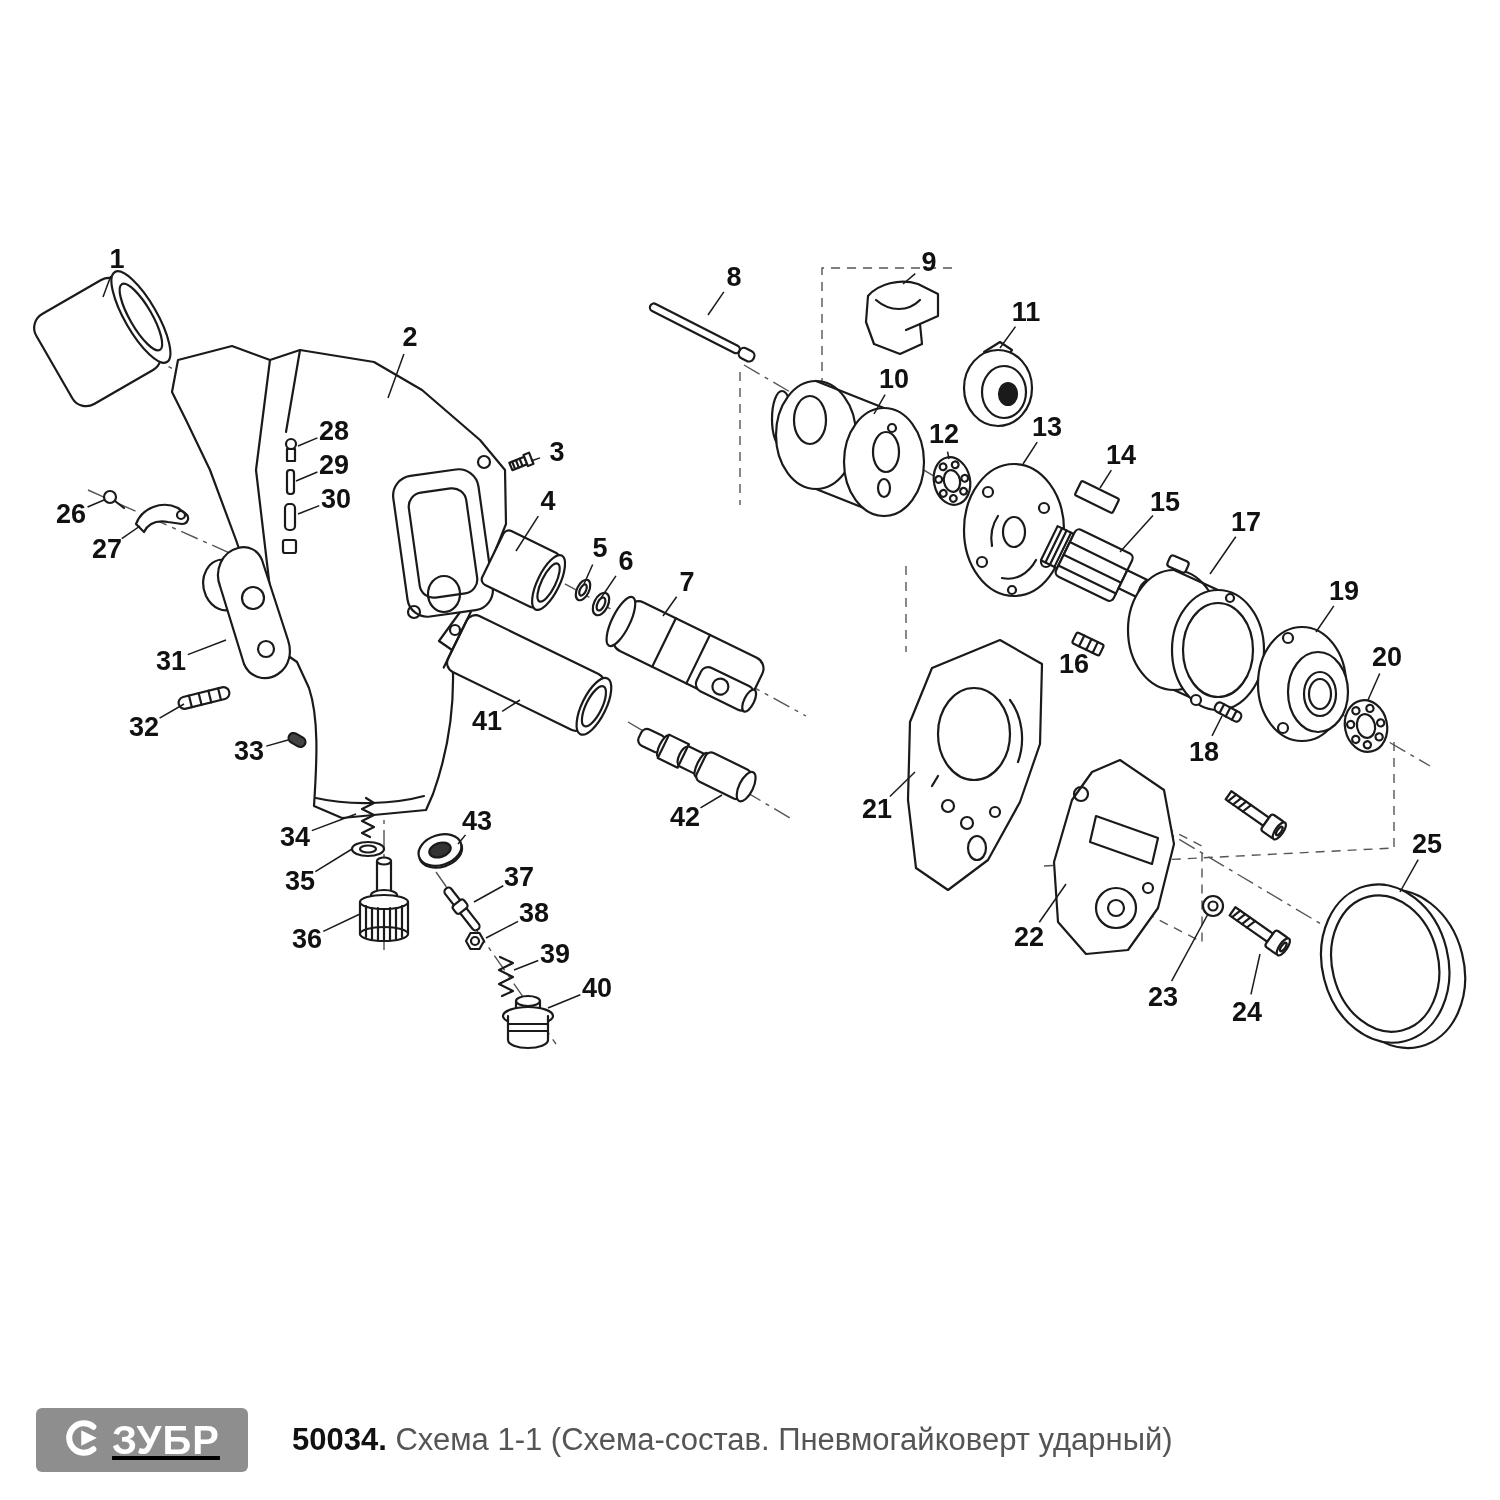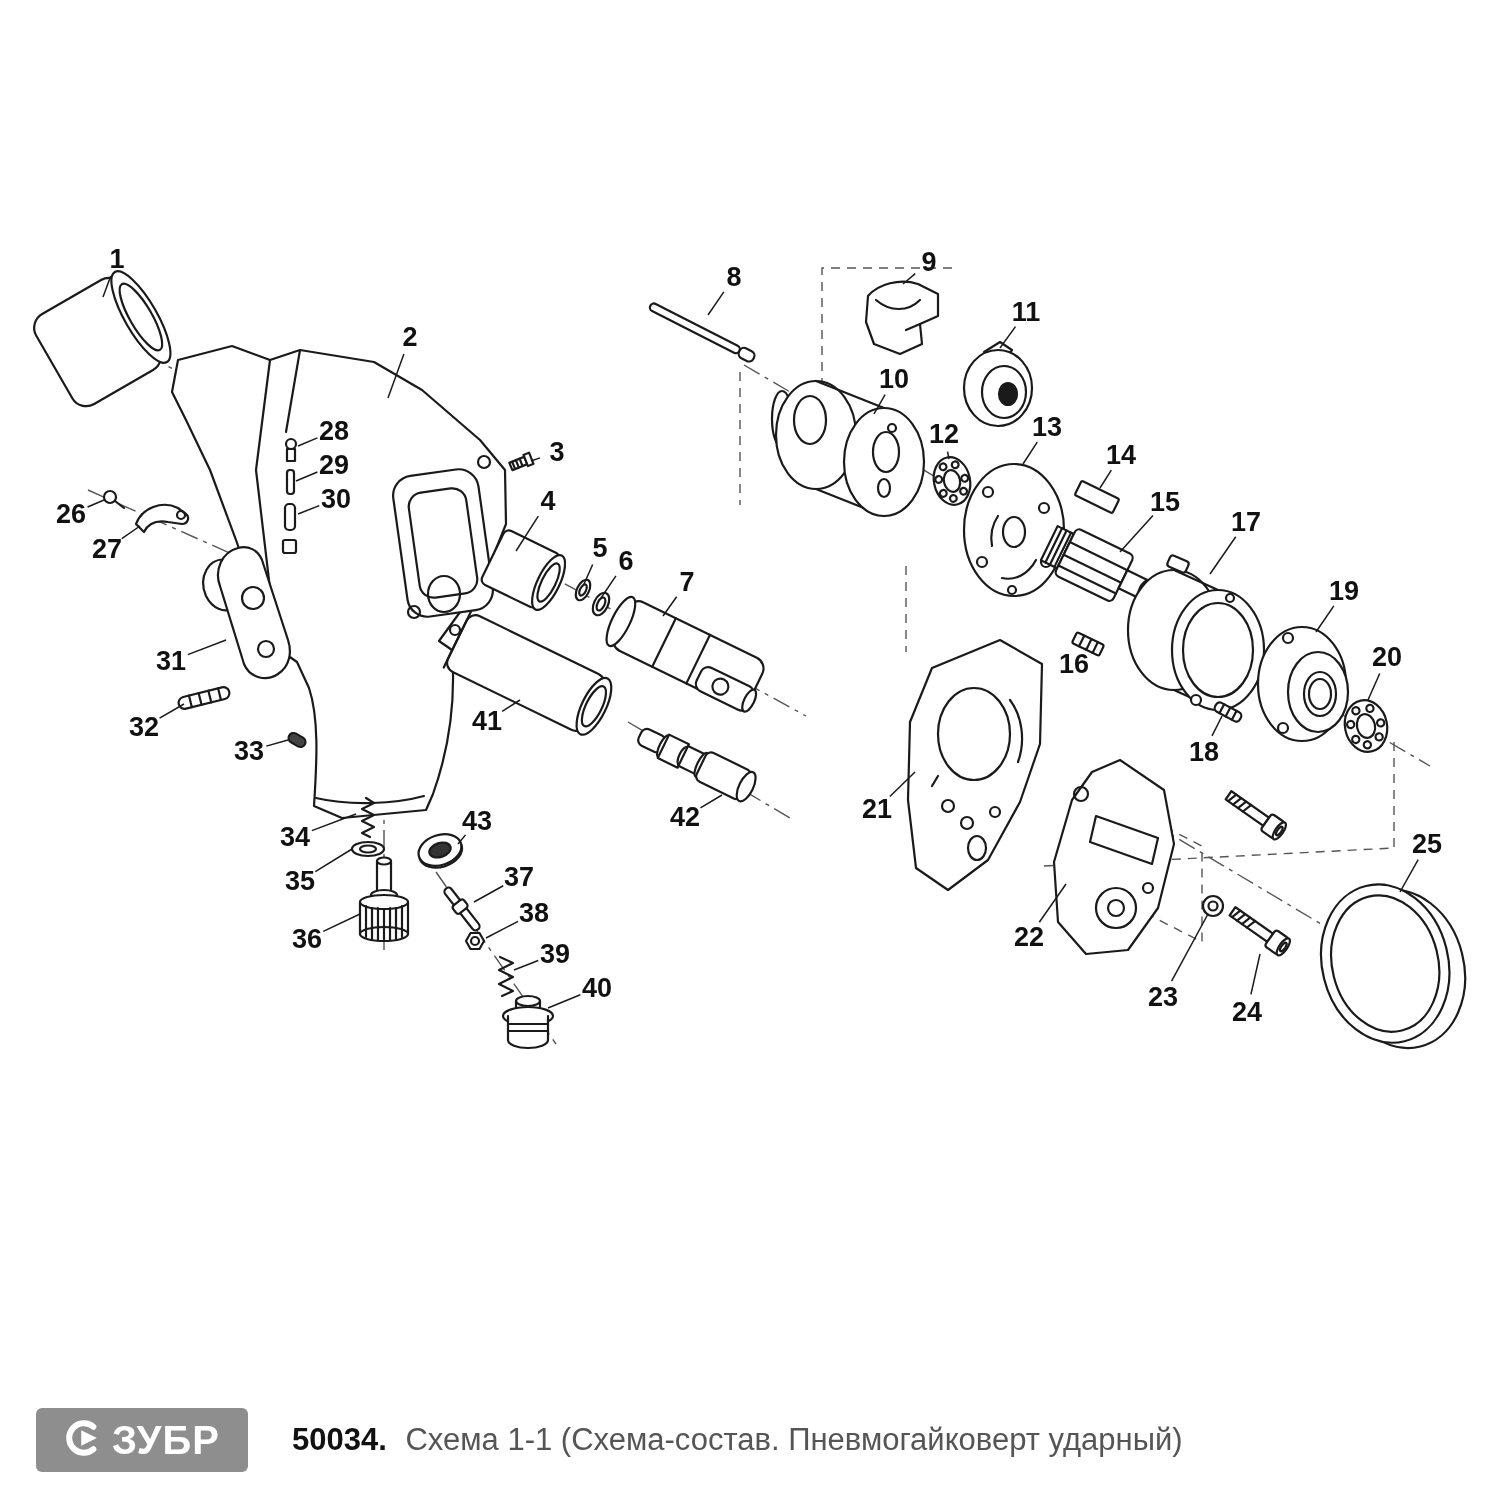--- a/index.html
+++ b/index.html
@@ -3,25 +3,25 @@
 <meta charset="utf-8">
 <style>
   html,body{margin:0;padding:0;background:#fff;}
   #page{position:relative;width:1500px;height:1500px;background:#fff;overflow:hidden;
         font-family:"Liberation Sans","DejaVu Sans",sans-serif;}
   #drawing{position:absolute;left:0;top:0;}
   #labels-layer text{font:bold 27px "Liberation Sans","DejaVu Sans",sans-serif;fill:#111;text-anchor:middle;}
   #labels-layer line{stroke:#1a1a1a;stroke-width:1.5;}
   .footer{position:absolute;left:0;top:1398px;width:1500px;height:84px;display:flex;align-items:center;}
   .logo{margin-left:36px;width:212px;height:64px;background:var(--logo-bg,#8e8e8e);border-radius:6px;
-        display:flex;align-items:center;justify-content:center;gap:10px;}
+        display:flex;align-items:center;justify-content:center;gap:10px;text-decoration:underline;}
   .logo-text{color:#fff;font-weight:bold;font-size:40px;letter-spacing:1px;}
   .caption{margin-left:44px;font-size:31px;white-space:nowrap;}
   .code{font-weight:bold;color:var(--ink,#111);}
-  .title{color:var(--title-gray,#555);margin-left:10px;font-weight:normal;}
+  .title{color:var(--title-gray,#555);font-weight:normal;}
 </style>
 </head>
 <body>
 
 <div id="page">
 
 <svg id="drawing" width="1500" height="1500" viewBox="0 0 1500 1500" xmlns="http://www.w3.org/2000/svg">
 
   <g stroke="#555" stroke-width="1.4" fill="none">
     <g stroke-dasharray="18 6 4 6">

